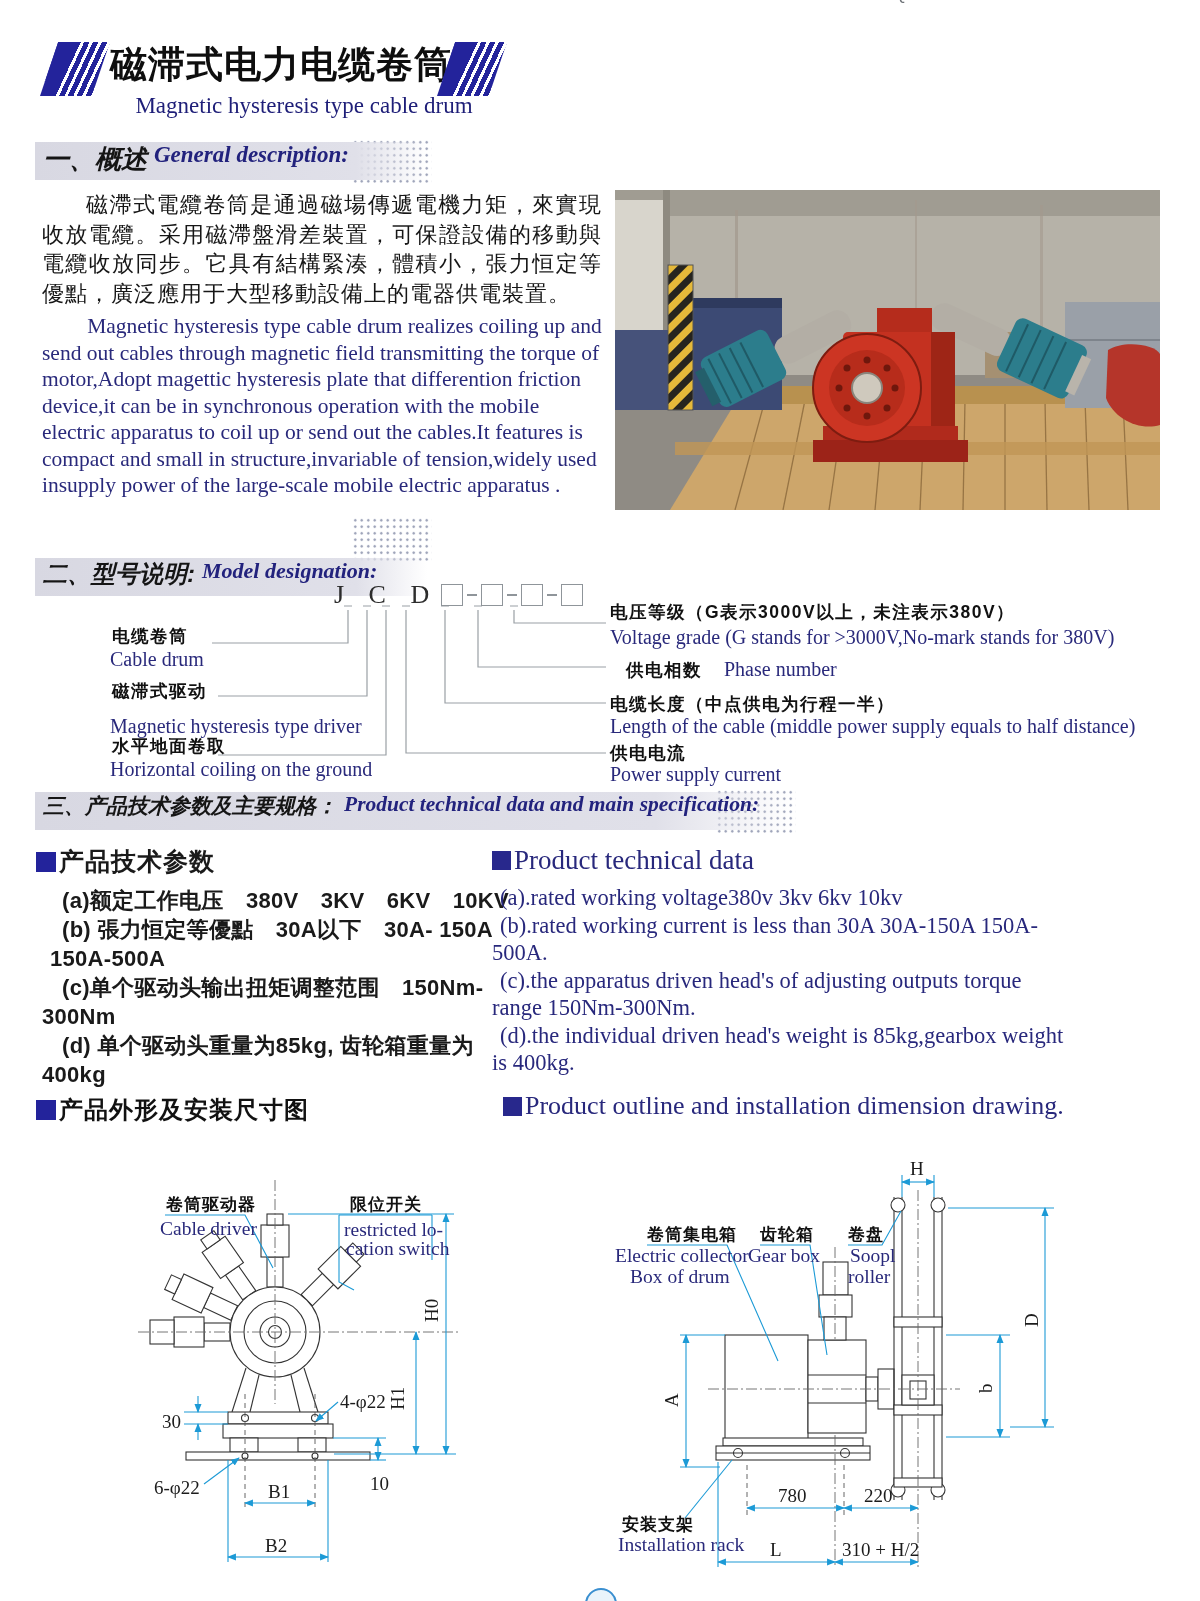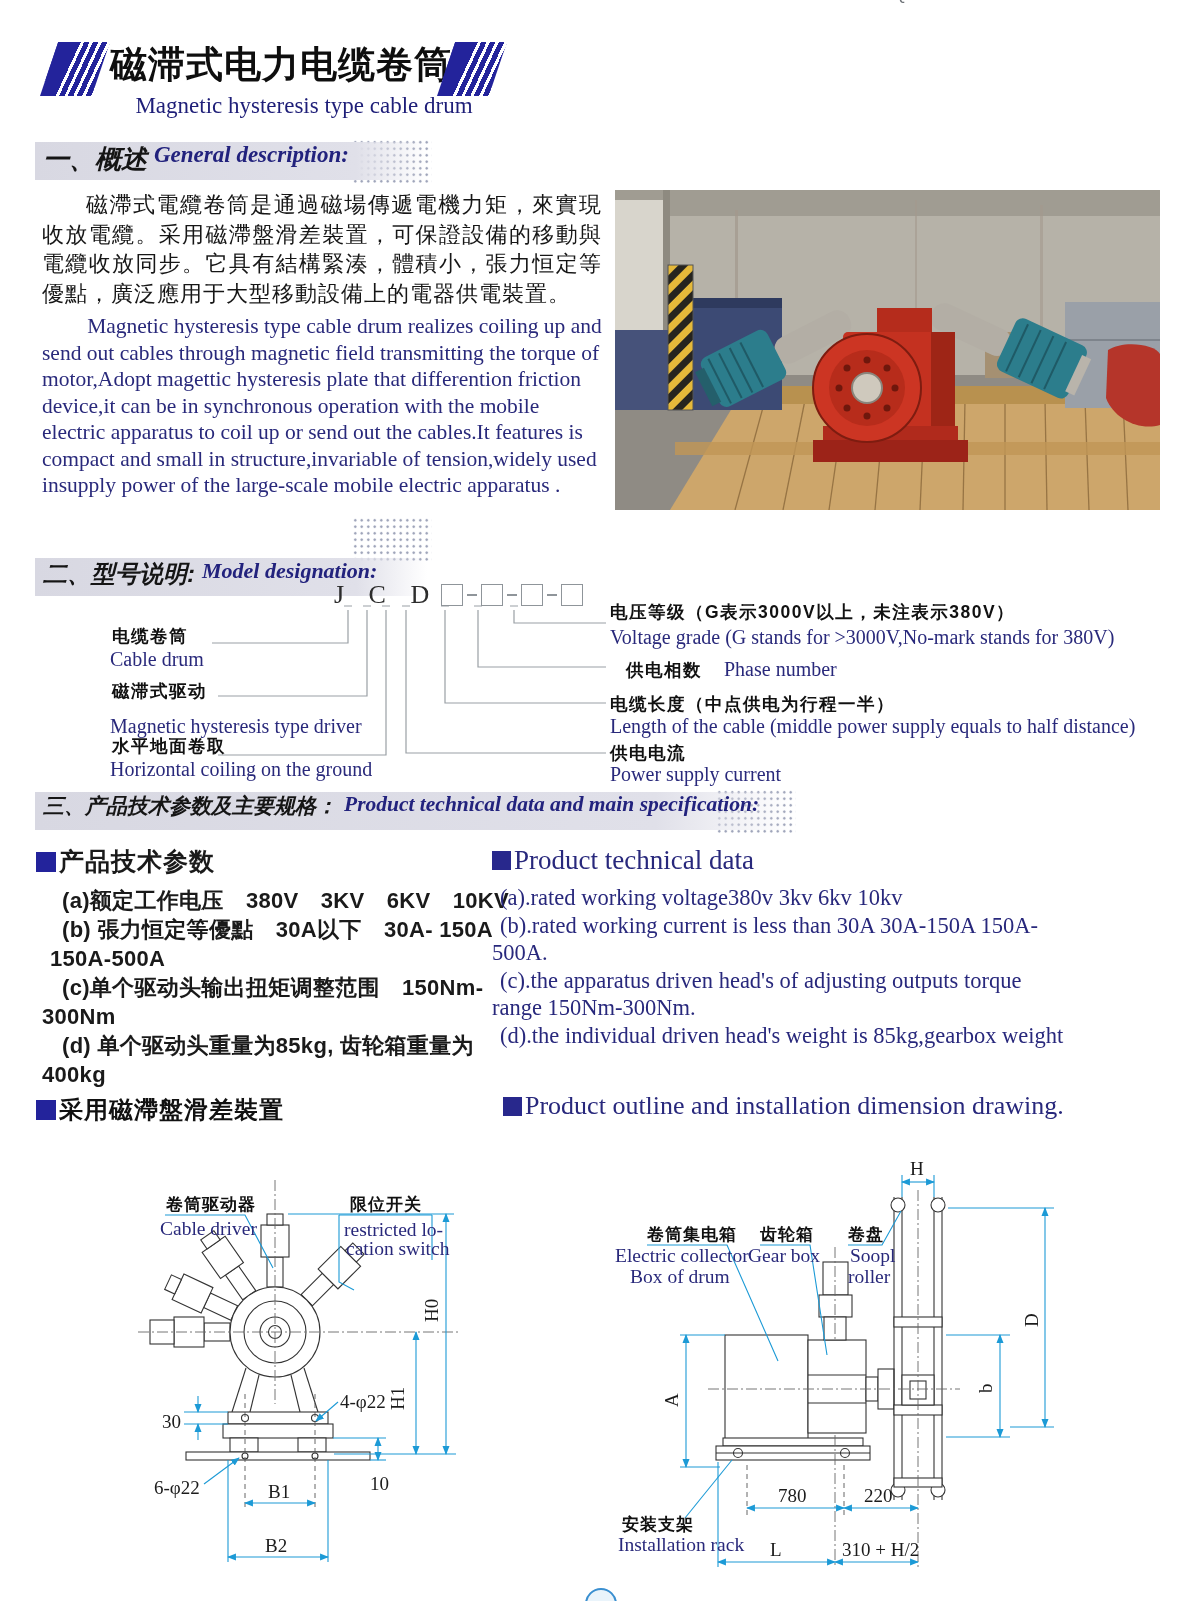--- a/index.html
+++ b/index.html
@@ -248,25 +248,26 @@
   <div class="trow">
     <span class="sq"></span>
     <span class="t">Product technical data</span>
   </div>
   <div class="ln pl">(a).rated working voltage380v 3kv 6kv 10kv</div>
   <div class="ln pl">(b).rated working current is less than 30A 30A-150A 150A-</div>
   <div class="ln">500A.</div>
   <div class="ln pl">(c).the apparatus driven head's of adjusting outputs torque</div>
   <div class="ln">range 150Nm-300Nm.</div>
   <div class="ln pl">(d).the individual driven head's weight is 85kg,gearbox weight</div>
+  <div class="ln">is 400kg.</div>
 </div>
 
 <div class="abs outline-cn">
   <span class="sq"></span>
-  <span class="t">采用磁滯盤滑差裝置</span>
+  <span class="t">产品外形及安装尺寸图</span>
 </div>
 <div class="abs outline-en">
   <span class="sq" style="background:#28288c;width:19px;height:19px;"></span>
   <span class="t">Product outline and installation dimension drawing.</span>
 </div>
 
 <svg class="abs dwg-l" viewBox="0 0 345 452">
   <defs>
     <marker id="aL" viewBox="0 0 10 10" refX="9" refY="5" markerWidth="8" markerHeight="8" orient="auto-start-reverse">
       <path d="M0,1 L10,5 L0,9 z" fill="#1c9ad6"></path>

